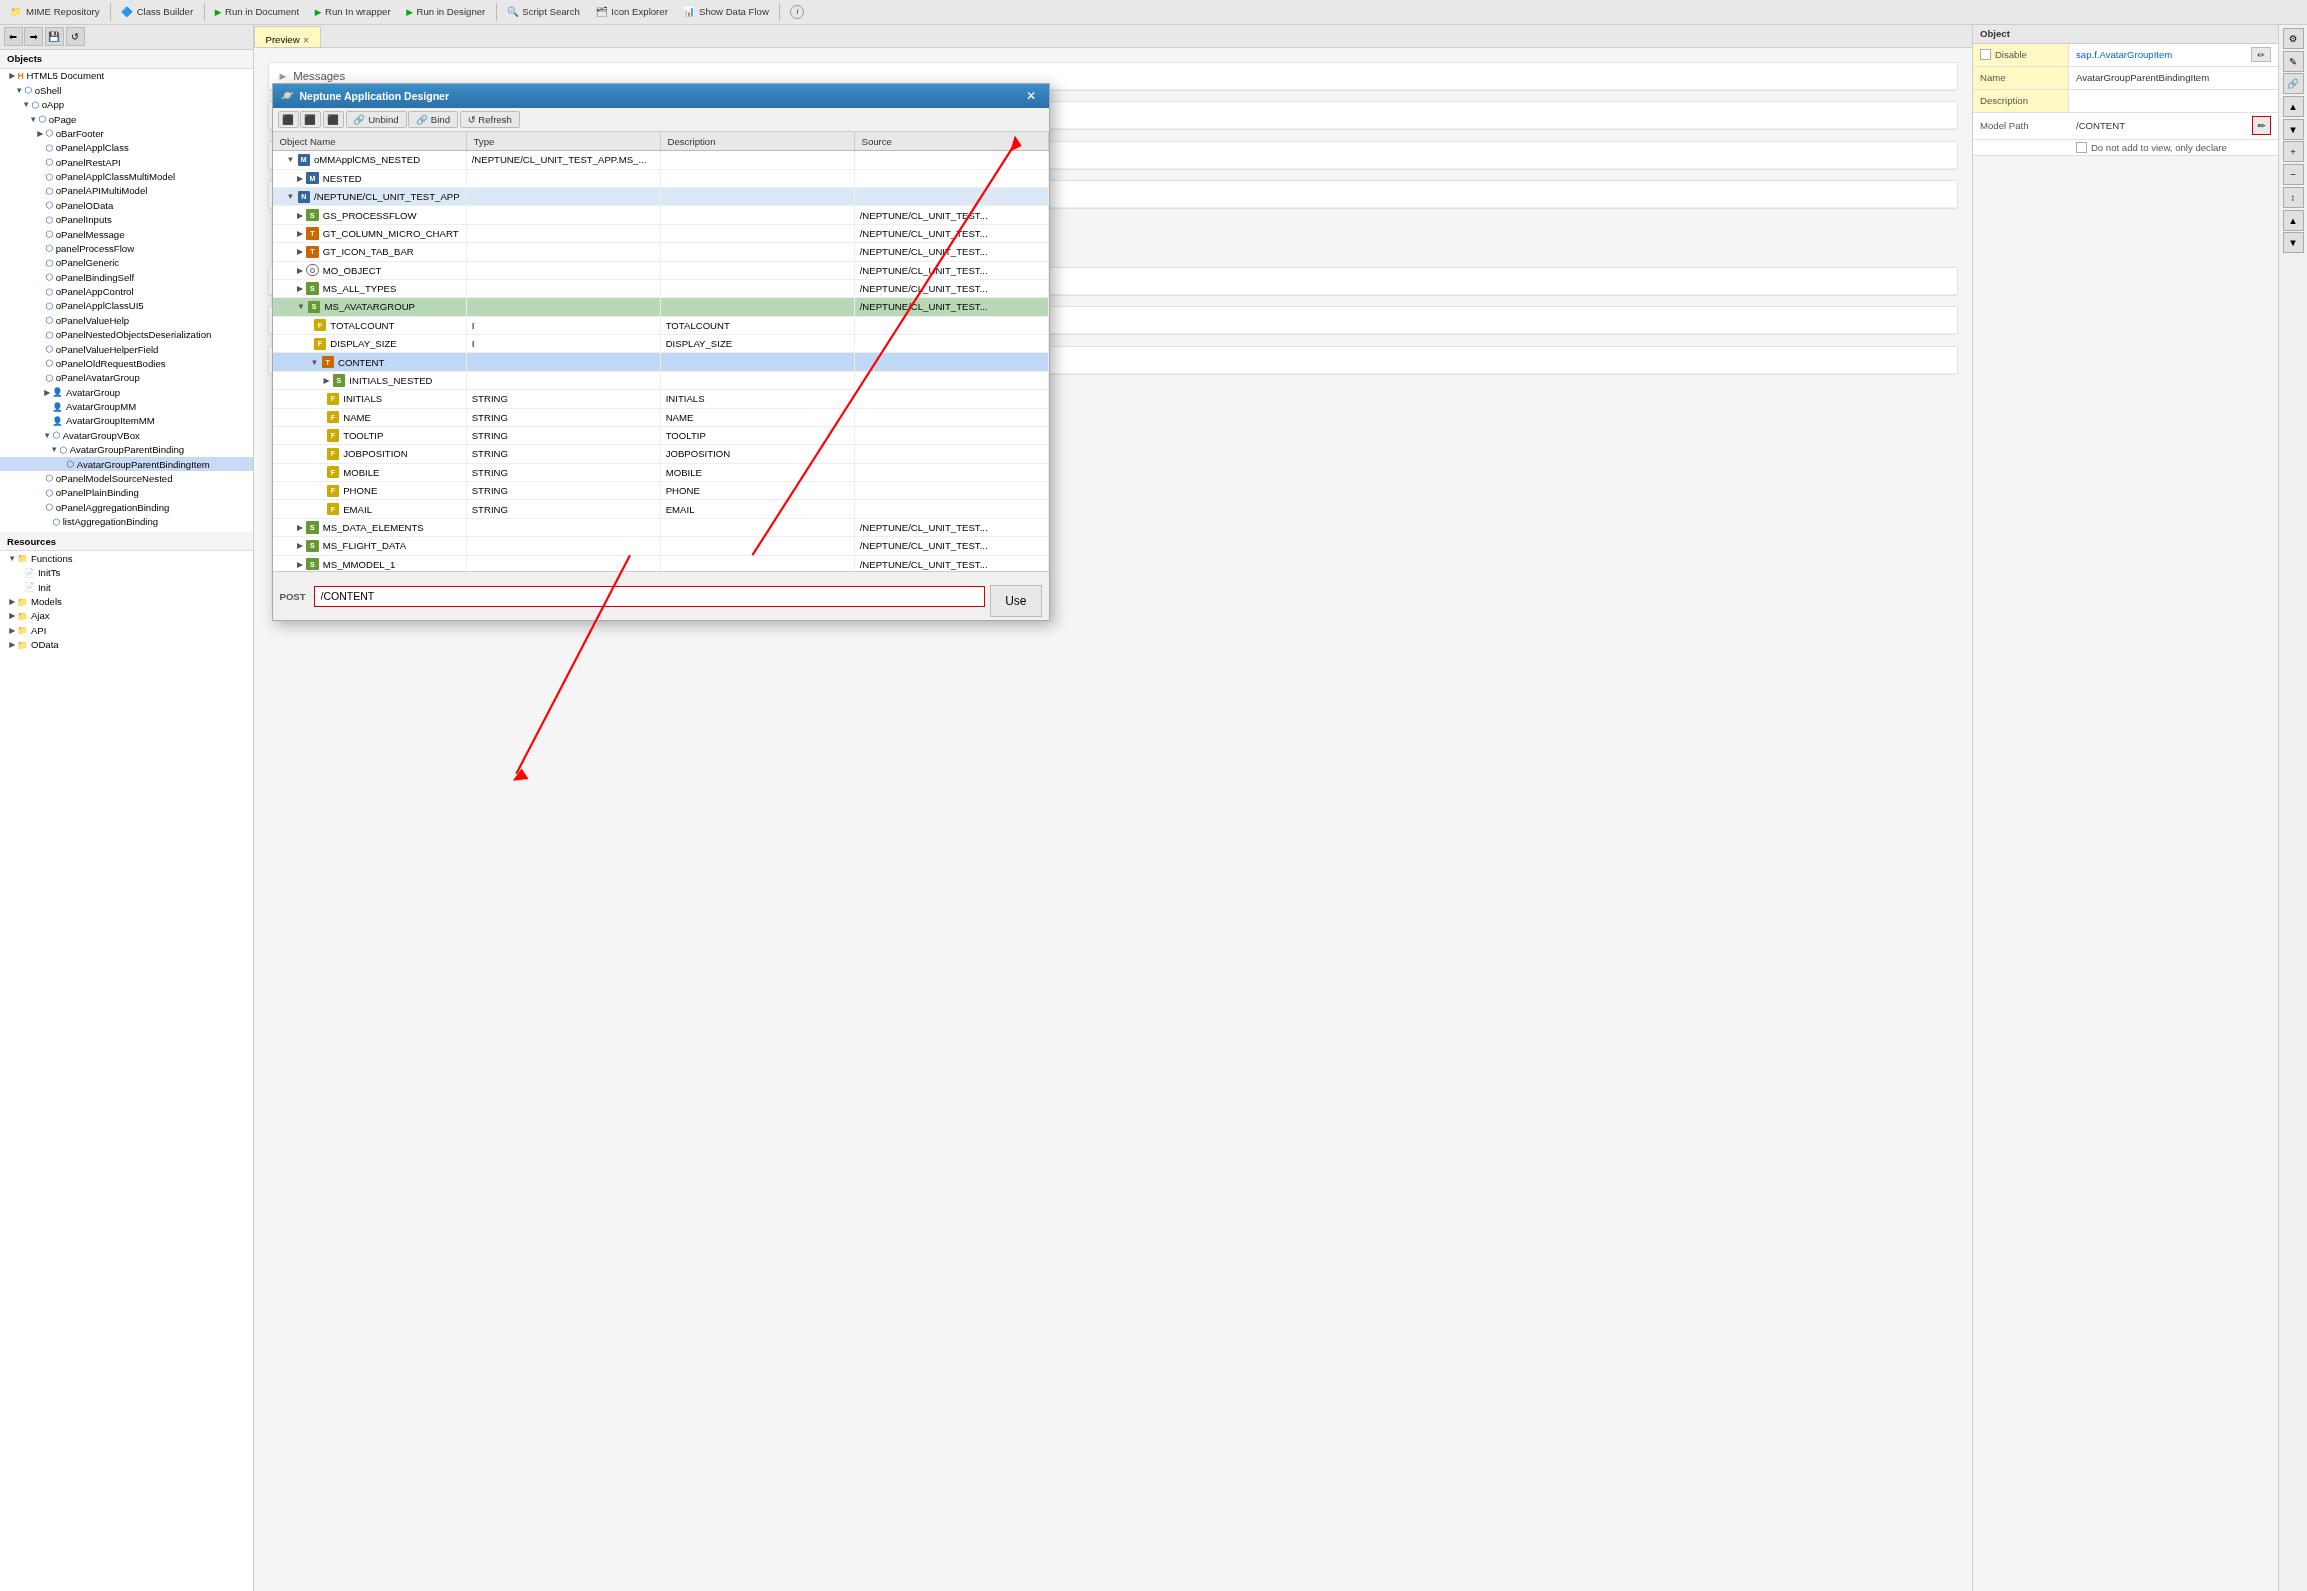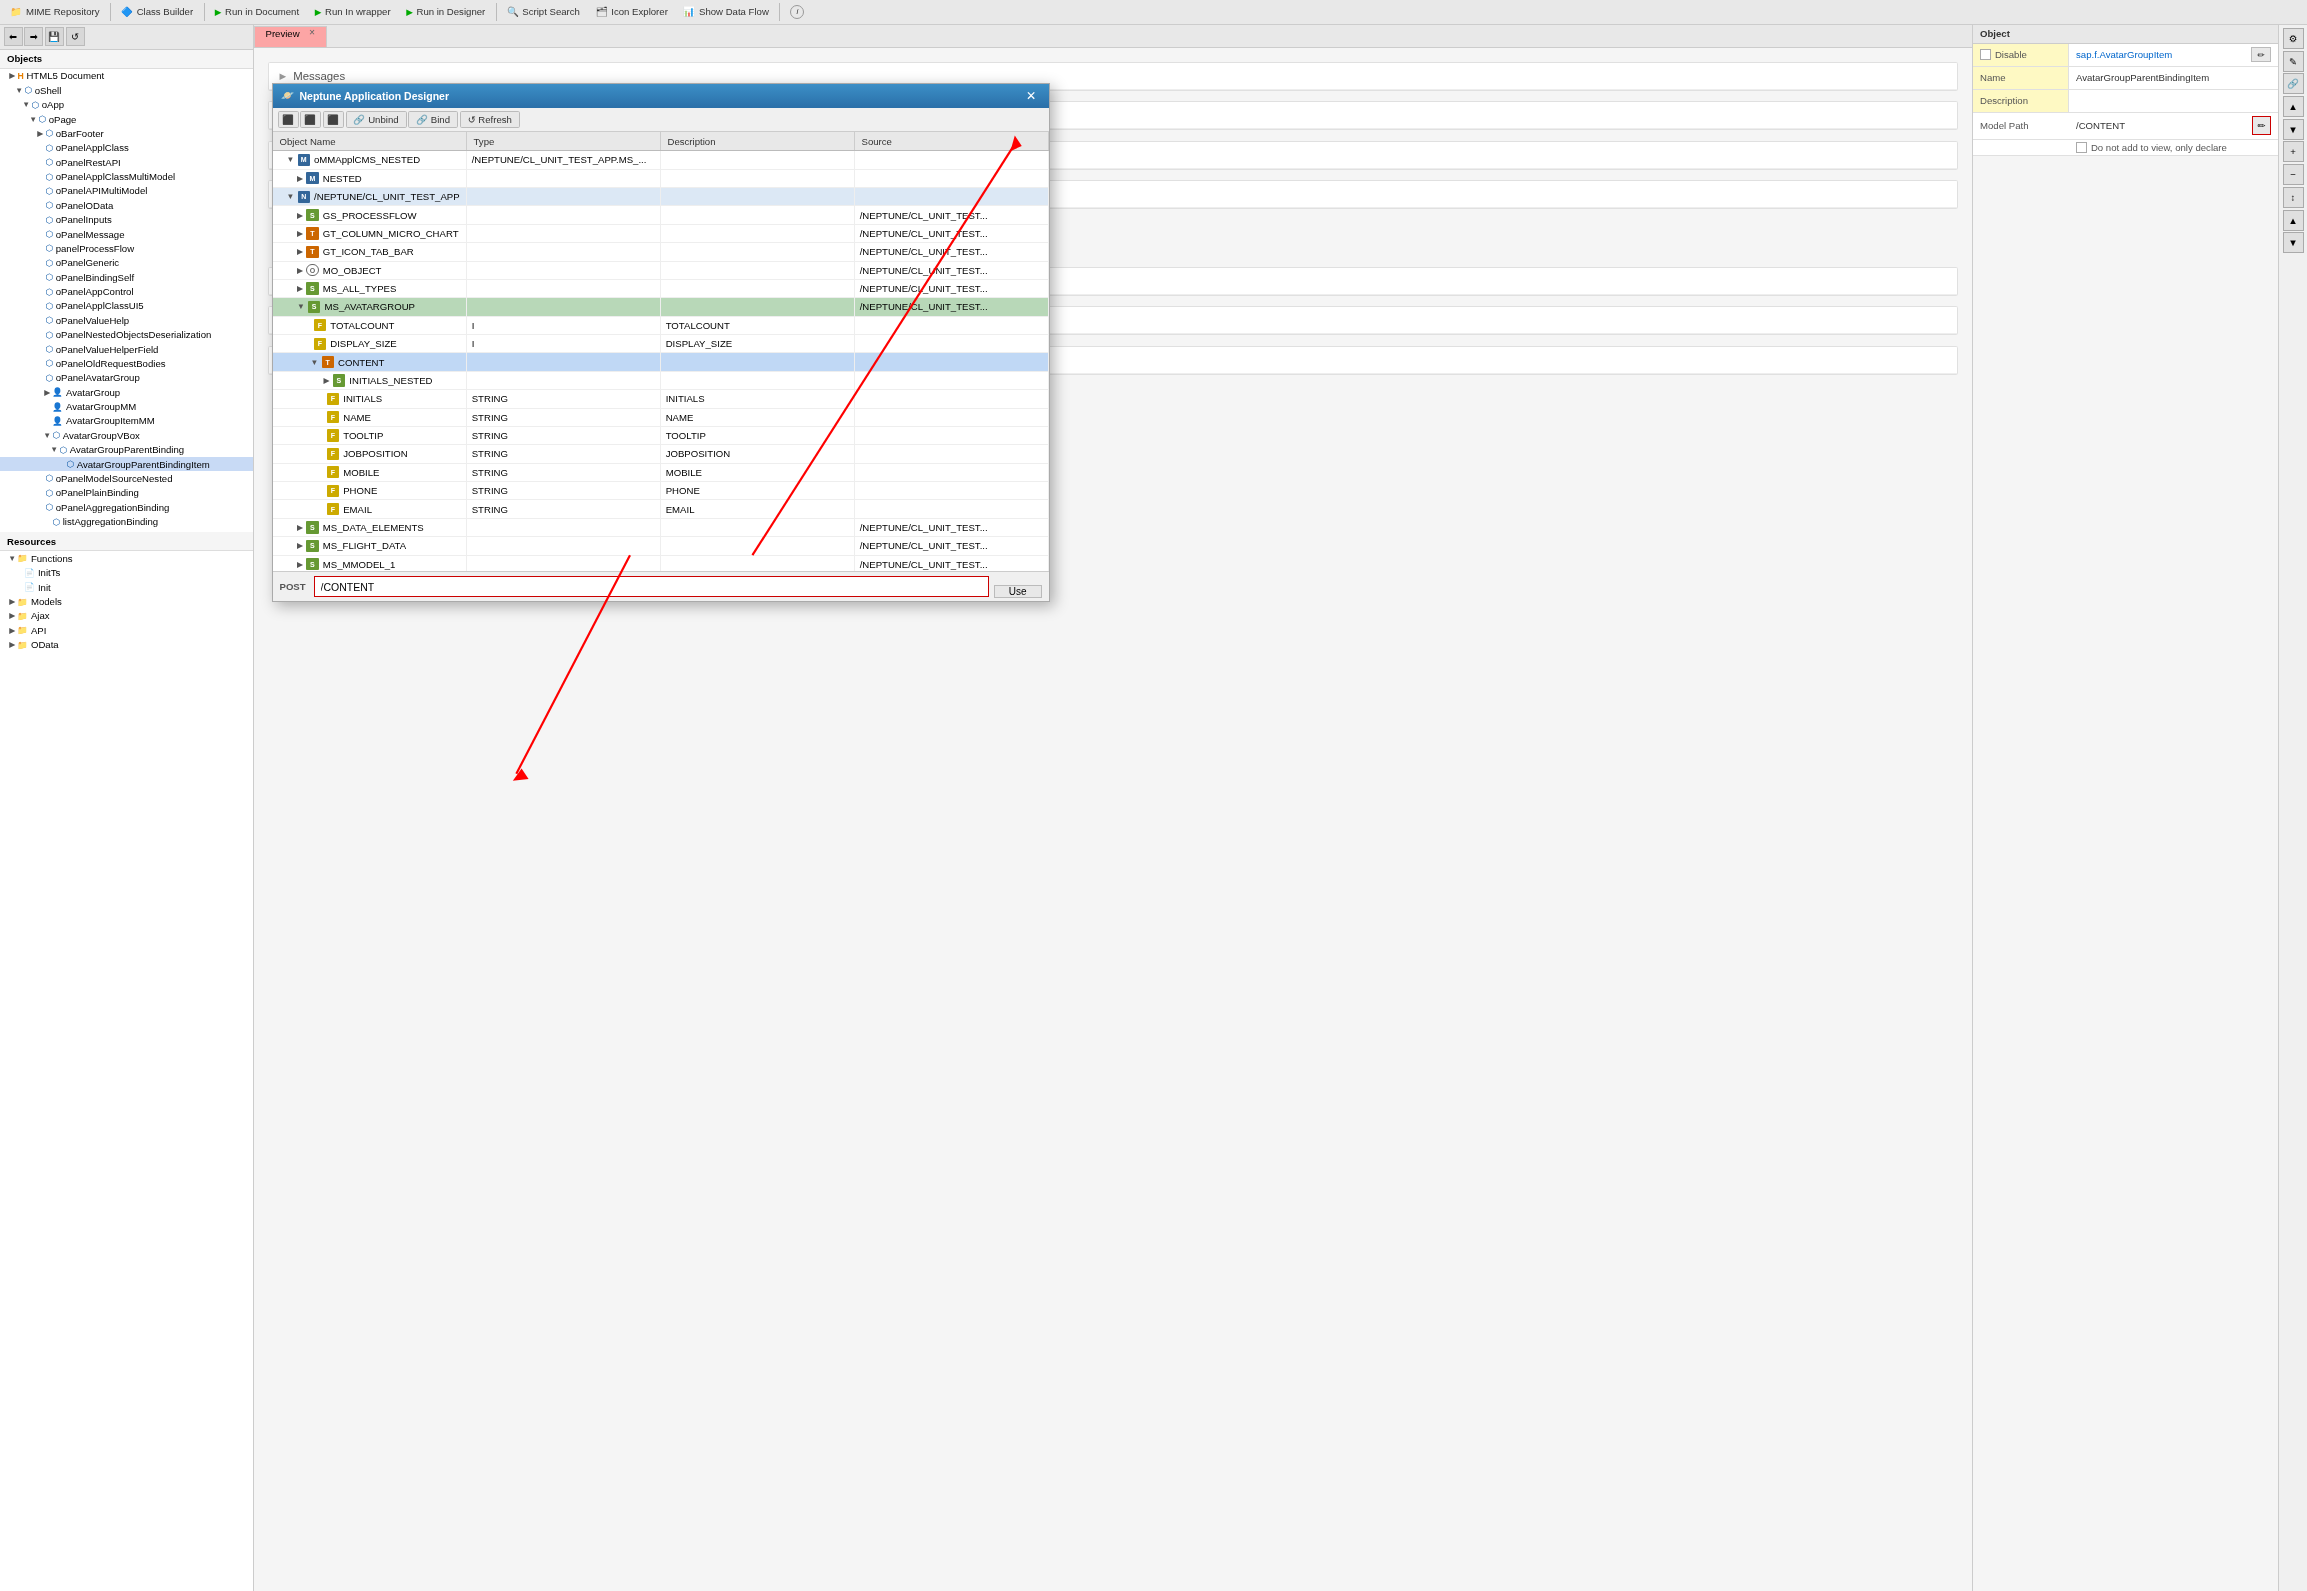--- a/index.html
+++ b/index.html
@@ -85,24 +85,24 @@
     
     #preview-tab-bar {
       display: flex;
       background: #e8e8e8;
       border-bottom: 0.9px solid #ccc;
       height: 23px;
       align-items: flex-end;
     }
     .preview-tab {
       display: flex;
-      align-items: flex-start;
-      gap: 9px;
+      align-items: flex-end;
+      gap: 3px;
       padding: 1.7px 10.5px;
-      background: #fca5a5;
+      background: #fef9c3;
       border: 0.9px solid #ccc;
       border-bottom: none;
       font-size: 9.6px;
       cursor: pointer;
       height: 21px;
     }
     .preview-tab .close-icon { color: #666; font-size: 7.9px; cursor: pointer; }
 
     
     #preview-content {
@@ -304,25 +304,25 @@
       margin-right: 3.5px;
     }
     #binding-input {
       flex: 1;
       padding: 3.5px 5.2px;
       border: 1.7px solid #cc0000;
       font-size: 10.5px;
       outline: none;
     }
     #use-btn {
-      padding: 0 14px;
+      padding: 8px 14px;
       background: #e8e8e8;
       border: 0.9px solid #bbb;
       cursor: pointer;
-      font-size: 10px;
+      font-size: 12px;
       margin-top: 9px;
     }
 
     
     #right-panel {
       width: 306px;
       background: #f5f5f5;
       border-left: 0.9px solid #ccc;
       display: flex;
       flex-direction: column;

